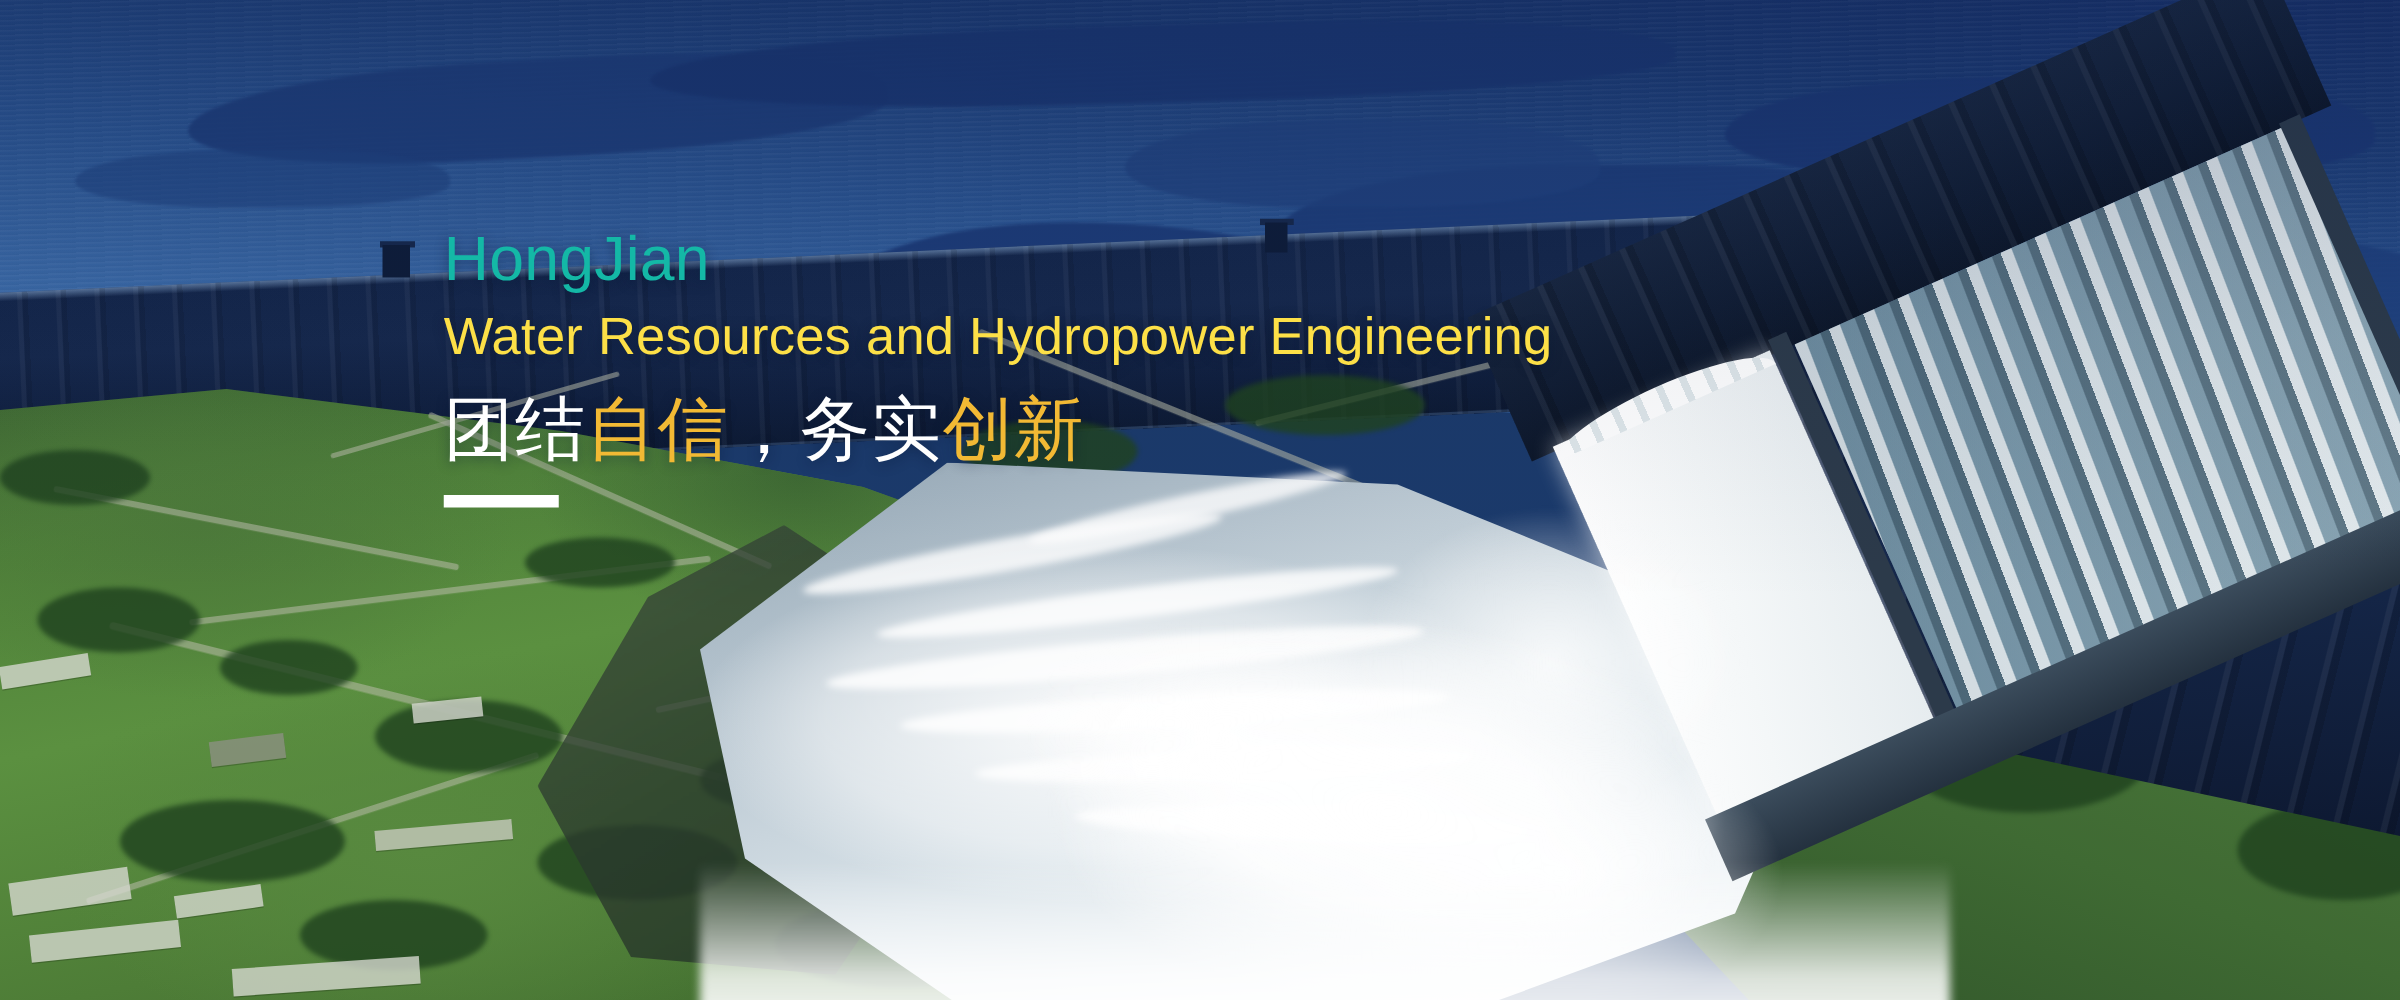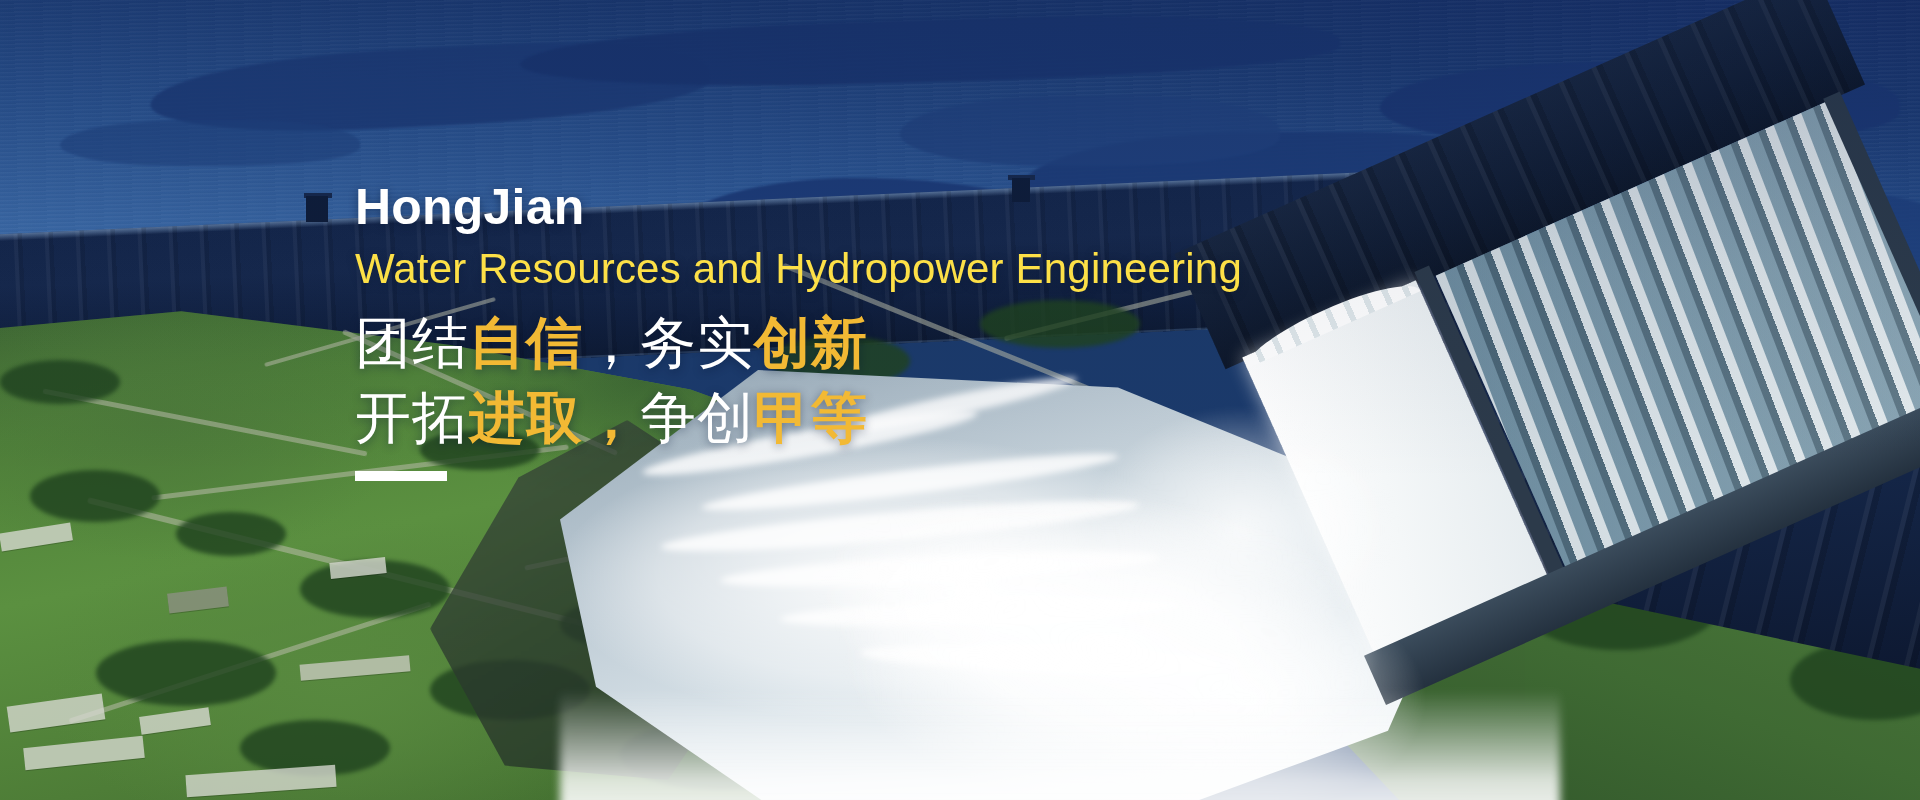--- a/index.html
+++ b/index.html
@@ -249,32 +249,32 @@
     background:linear-gradient(180deg,rgba(12,30,70,.22) 0%,rgba(12,30,70,.06) 34%,rgba(0,0,0,0) 60%);
     pointer-events:none;
   }
 
   
   .copy{
     position:absolute;left:355px;top:178px;width:1200px;
     text-shadow:0 2px 10px rgba(6,20,48,.45);
   }
   .brand{
-    font-size:50px;font-weight:bold;color:#ffffff;line-height:1.18;
+    font-size:50px;font-weight:normal;color:#14b8a6;line-height:1.18;
     letter-spacing:.2px;margin:0 0 6px 0;
   }
   .tagline-en{
     font-size:42px;font-weight:400;color:#fde047;line-height:1.24;
     letter-spacing:.2px;margin:0 0 10px 0;white-space:nowrap;
   }
   .slogan{
     font-size:56px;font-weight:400;color:#ffffff;line-height:1.34;
     letter-spacing:1px;margin:0;white-space:nowrap;
   }
-  .gold{color:#f2b934;font-weight:bold;}
+  .gold{color:#f2b934;}
   .rule{
     margin-top:16px;width:92px;height:10px;background:#ffffff;
   }
 </style>
 </head>
 <body>
 
 <div class="banner">
 
   <div class="photo">
@@ -371,18 +371,17 @@
   </div>
 
   <div class="copy">
 
     <div class="brand">HongJian</div>
 
     <div class="tagline-en">Water Resources and Hydropower Engineering</div>
 
     <div class="slogan"><span>团结</span><span class="gold">自信</span><span>，</span><span>务实</span><span class="gold">创新</span></div>
 
-    <div class="slogan"><span>开拓</span><span class="gold">进取</span><span class="gold">，</span><span>争创</span><span class="gold">甲等</span></div>
 
     <div class="rule"></div>
   </div>
 
 </div>
 
 </body></html>

